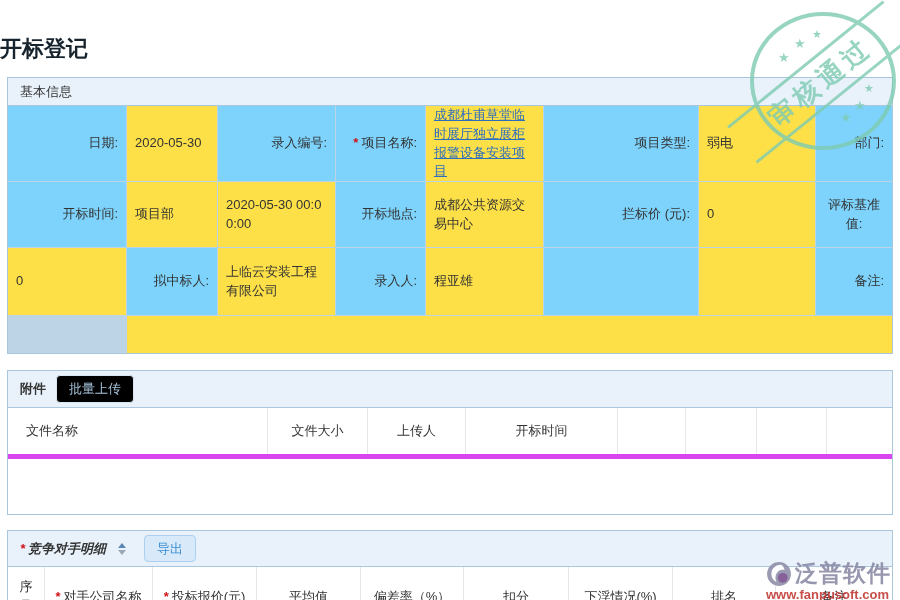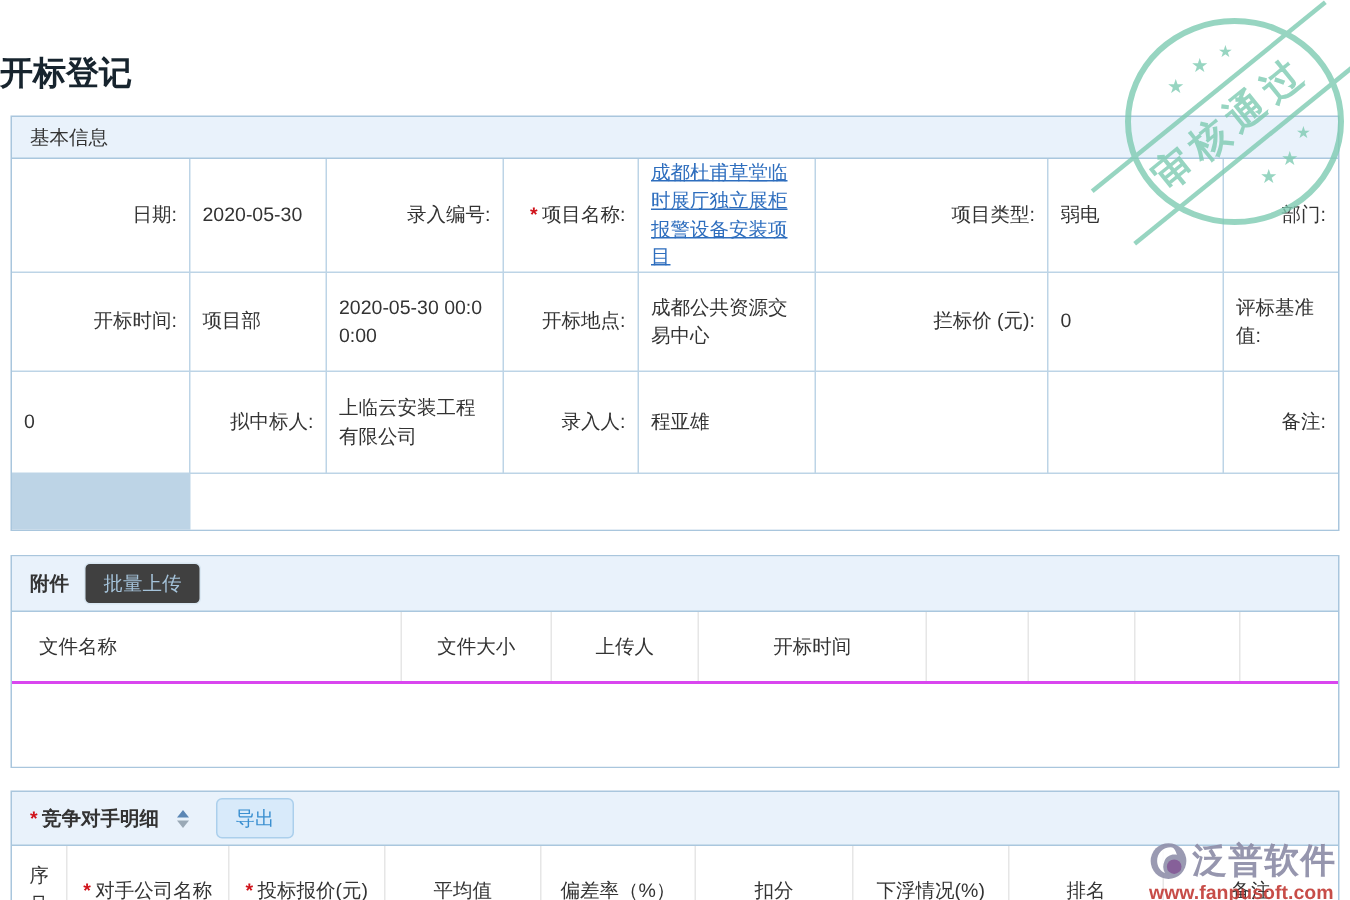--- a/index.html
+++ b/index.html
@@ -22,45 +22,45 @@
   }
   
   .basic-head{height:27px;}
   .igrid{
     display:grid;
     grid-template-columns:118px 90px 117px 89px 117px 154px 116px 1fr;
     grid-template-rows:75px 65px 67px 37px;
     gap:1px;background:#bdd4e6;
   }
   .cell{display:flex;align-items:center;box-sizing:border-box;line-height:1.45;}
-  .lbl{background:#ffffff;justify-content:flex-end;text-align:left;padding:0 8px;}
-  .val{background:#ffffff;justify-content:flex-start;text-align:left;padding:2px 8px;word-break:break-all;}
+  .lbl{background:#7dd3fc;justify-content:flex-end;text-align:center;padding:0 8px;}
+  .val{background:#fde047;justify-content:flex-start;text-align:left;padding:2px 8px;word-break:break-all;}
   .star{color:#d0121a;margin-right:3px;font-weight:bold;}
   a.plink{color:#2e6ebe;text-decoration:underline;cursor:pointer;}
   
   .btn{
     display:inline-block;border-radius:4px;padding:5px 12px;line-height:1.2;
     font-size:13px;cursor:pointer;user-select:none;
   }
-  .btn-upload{background:#404040;border:1px solid #d9e7f2;color:#a5c3da;}
+  .btn-upload{background:#000000;border:1px solid #d9e7f2;color:#a5c3da;}
   .btn-export{background:#d8eafa;border:1px solid #abcfec;color:#3a8fd0;}
   
   .attach-head{height:36px;}
   .attach-title{font-weight:bold;color:#333;}
   .agrid{
     display:grid;height:46px;
     grid-template-columns:259px 100px 98px 152px 68px 71px 70px 1fr;
-    border-bottom:2px solid #d946ef;
+    border-bottom:5px solid #d946ef;
   }
   .agrid .hcell{display:flex;align-items:center;justify-content:center;border-left:1px solid #e6e6e6;color:#333;}
   .agrid .hcell:first-child{border-left:none;justify-content:flex-start;padding-left:18px;}
   .attach-empty{height:55px;background:#fff;}
   
   .comp-head{height:35px;}
-  .comp-title{font-weight:bold;color:#333;}
+  .comp-title{font-weight:bold;color:#333;font-style:italic;}
   .sorter{display:inline-flex;flex-direction:column;gap:2px;margin-left:2px;cursor:pointer;}
   .sorter .up{width:0;height:0;border-left:4px solid transparent;border-right:4px solid transparent;border-bottom:5px solid #5b87b5;}
   .sorter .down{width:0;height:0;border-left:4px solid transparent;border-right:4px solid transparent;border-top:5px solid #9aa9b6;}
   .cgrid{
     display:grid;height:60px;
     grid-template-columns:36px 108px 104px 104px 103px 105px 104px 103px 1fr;
   }
   .cgrid .hcell{
     display:flex;align-items:center;justify-content:center;text-align:center;
     border-left:1px solid #e6e6e6;padding:2px 6px;line-height:1.45;color:#333;

